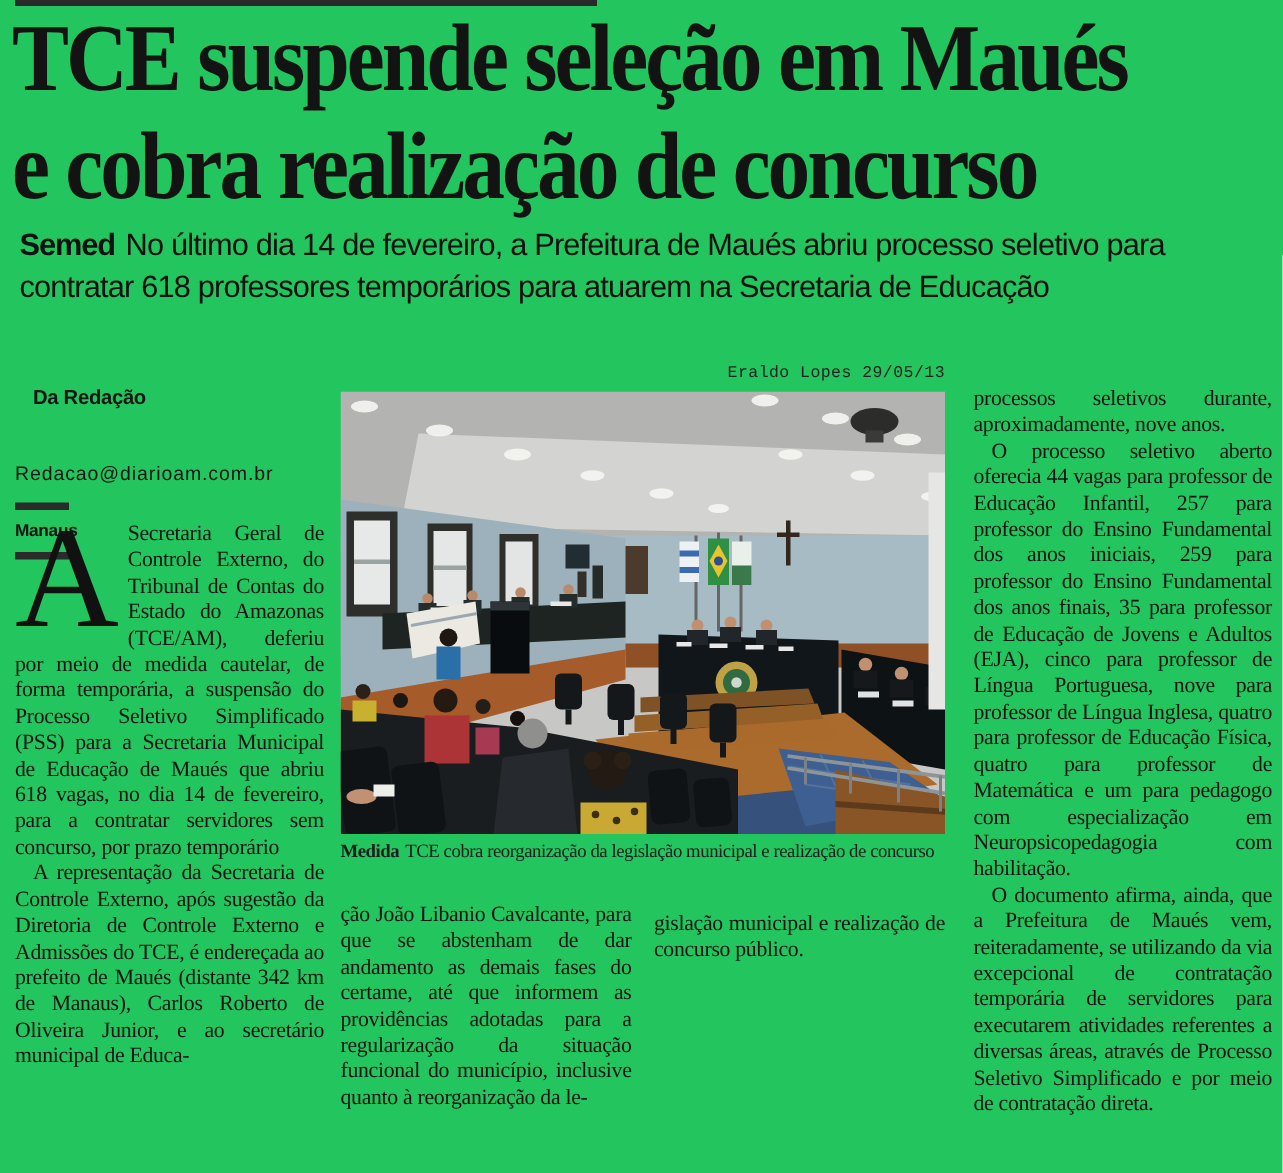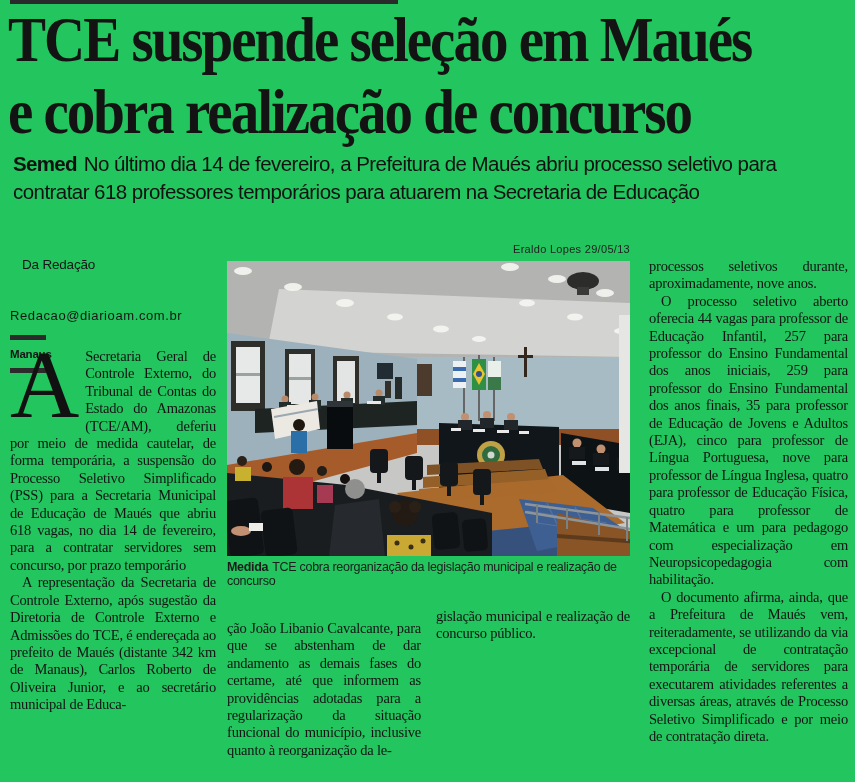--- a/index.html
+++ b/index.html
@@ -9,37 +9,37 @@
   .headline{position:absolute;left:8px;top:4px;margin:0;font-weight:bold;color:#131313;
             font-family:"Liberation Serif",serif;font-size:57px;line-height:64px;
             letter-spacing:-2px;transform:scaleY(1.12);transform-origin:0 0;}
   .headline .hl{display:block;white-space:nowrap;}
   .subhead{position:absolute;left:13px;top:150px;width:835px;margin:0;
            font-family:"Liberation Sans",sans-serif;font-size:20.5px;line-height:28px;
            letter-spacing:-0.55px;color:#111;}
   .subhead .kicker{font-weight:bold;margin-right:7px;letter-spacing:-0.7px;}
   .byline{position:absolute;left:10px;top:257px;width:206px;
           font-family:"Liberation Sans",sans-serif;color:#161616;}
-  .byline .author{font-size:13.5px;font-weight:normal;letter-spacing:-0.2px;margin-bottom:5px;padding-left:12px;}
+  .byline .author{font-size:13.5px;font-weight:bold;letter-spacing:-0.2px;margin-bottom:5px;padding-left:12px;}
   .byline .email{font-size:13px;letter-spacing:0.6px;margin-bottom:12px;margin-top:36px;}
   .byline .rule{width:36px;height:5px;background:#2b2b2b;margin-bottom:8px;}
   .byline .city{font-size:11.5px;font-weight:bold;letter-spacing:-0.2px;margin-bottom:8px;}
   .credit{position:absolute;left:227px;top:243px;width:403px;text-align:right;
-          font-family:Liberation Sans, sans-serif;font-size:11px;letter-spacing:0.3px;color:#222;}
+          font-family:Liberation Mono, monospace;font-size:11px;letter-spacing:0.3px;color:#222;}
   .photo{position:absolute;left:227px;top:261px;width:403px;height:295px;overflow:hidden;}
   .photo svg{display:block;}
   .caption{position:absolute;left:227px;top:560px;width:412px;margin:0;
-           font-family:Liberation Sans, sans-serif;font-size:12.5px;letter-spacing:-0.3px;color:#1c1c1c;}
+           font-family:Liberation Serif, serif;font-size:12.5px;letter-spacing:-0.3px;color:#1c1c1c;}
   .caption b{margin-right:4px;}
   .col{position:absolute;text-align:justify;font-size:14.5px;line-height:17.4px;
        letter-spacing:-0.2px;color:#141414;}
   .col p{margin:0;}
   .col p.indent{text-indent:12px;}
   .col1{left:10px;top:348px;width:206px;}
-  .col2{left:227px;top:620px;width:194px;}
+  .col2{left:227px;top:602px;width:194px;}
   .col3{left:436px;top:608px;width:194px;}
   .col4{left:649px;top:258px;width:199px;}
   .dropcap{float:left;font-size:96px;line-height:68px;padding:3px 6px 0 0;color:#111;
            font-family:"Liberation Serif",serif;}
 </style>
 </head>
 <body>
 
 <div class="page">
 

